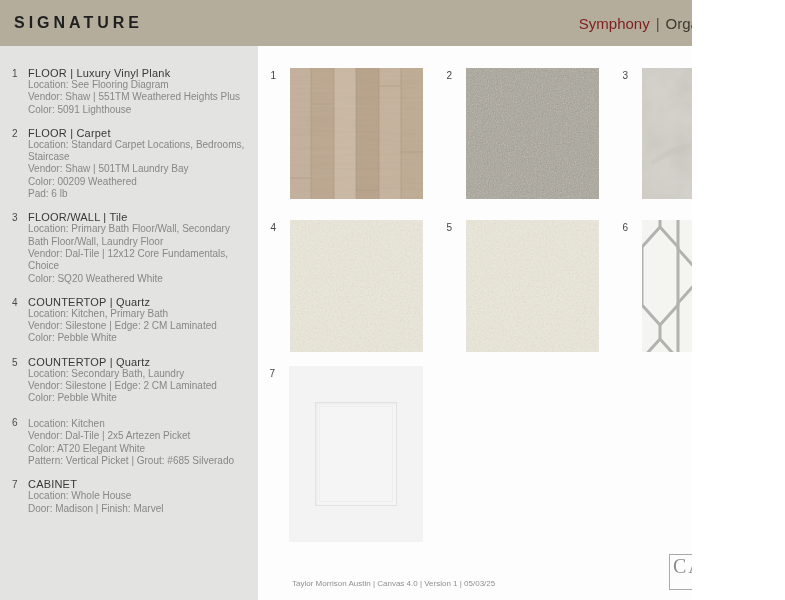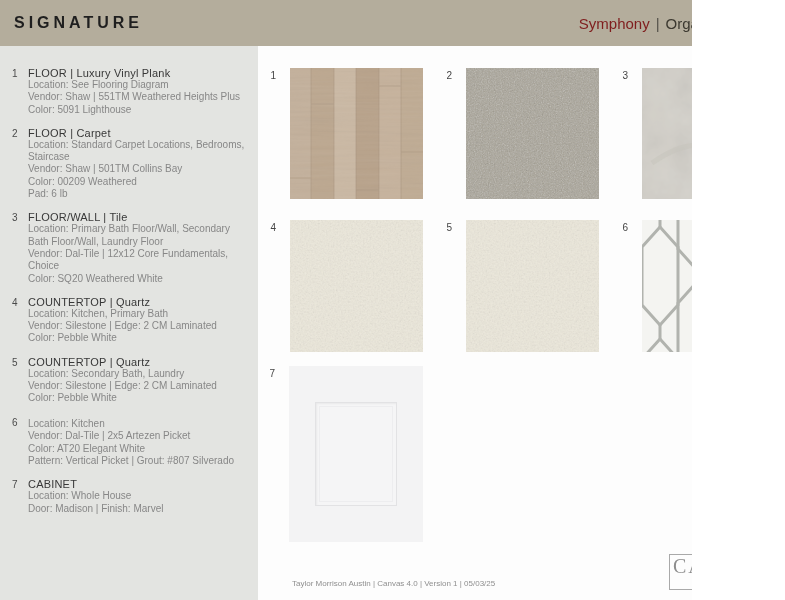--- a/index.html
+++ b/index.html
@@ -127,21 +127,21 @@
         <div class="spec-detail">Vendor: Shaw | 551TM Weathered Heights Plus</div>
         <div class="spec-detail">Color: 5091 Lighthouse</div>
       </div>
     </div>
 
     <div class="spec-item">
       <div class="spec-num">2</div>
       <div class="spec-body">
         <div class="spec-title">FLOOR | Carpet</div>
         <div class="spec-detail">Location: Standard Carpet Locations, Bedrooms, Staircase</div>
-        <div class="spec-detail">Vendor: Shaw | 501TM Collins Bay</div>
+        <div class="spec-detail">Vendor: Shaw | 501TM Laundry Bay</div>
         <div class="spec-detail">Color: 00209 Weathered</div>
         <div class="spec-detail">Pad: 6 lb</div>
       </div>
     </div>
 
     <div class="spec-item">
       <div class="spec-num">3</div>
       <div class="spec-body">
         <div class="spec-title">FLOOR/WALL | Tile</div>
         <div class="spec-detail">Location: Primary Bath Floor/Wall, Secondary Bath Floor/Wall, Laundry Floor</div>
@@ -169,21 +169,21 @@
         <div class="spec-detail">Color: Pebble White</div>
       </div>
     </div>
 
     <div class="spec-item">
       <div class="spec-num">6</div>
       <div class="spec-body">
         <div class="spec-detail">Location: Kitchen</div>
         <div class="spec-detail">Vendor: Dal-Tile | 2x5 Artezen Picket</div>
         <div class="spec-detail">Color: AT20 Elegant White</div>
-        <div class="spec-detail">Pattern: Vertical Picket | Grout: #807 Silverado</div>
+        <div class="spec-detail">Pattern: Vertical Picket | Grout: #685 Silverado</div>
       </div>
     </div>
 
     <div class="spec-item">
       <div class="spec-num">7</div>
       <div class="spec-body">
         <div class="spec-title">CABINET</div>
         <div class="spec-detail">Location: Whole House</div>
         <div class="spec-detail">Door: Madison | Finish: Marvel</div>
       </div>

